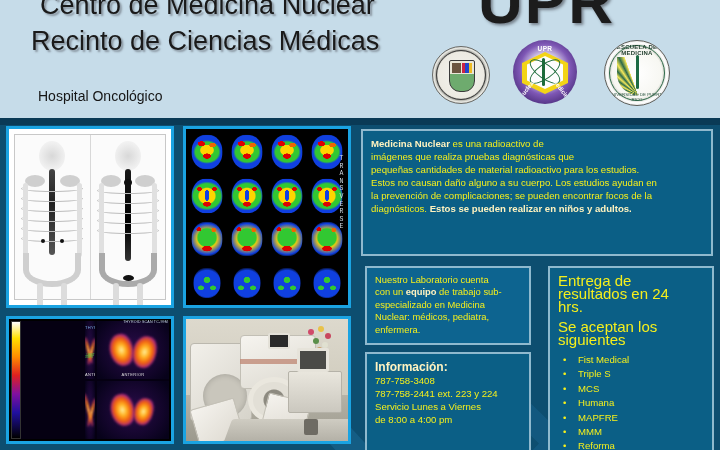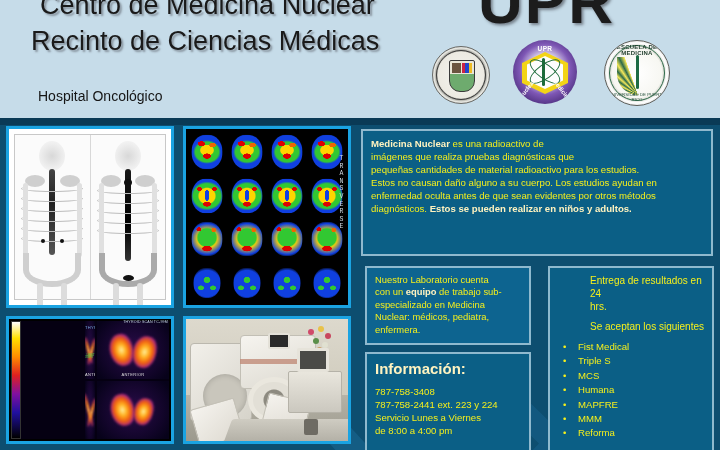--- a/index.html
+++ b/index.html
@@ -243,25 +243,25 @@
   }
   #panel-main { left:361px; top:129px; width:352px; height:127px; }
   #panel-main .ln { font-size:9.6px; line-height:13.1px; white-space:nowrap; color:#f5ef1c; }
   #panel-main b { color:#fff3c0; }
 
   #panel-lab { left:365px; top:266px; width:166px; height:79px; background:#0d6490; }
   #panel-lab .ln { font-size:9.4px; line-height:12.4px; color:#f5ef1c; white-space:nowrap; }
   #panel-lab b { color:#fff3c0; }
 
   #panel-info { left:365px; top:352px; width:166px; height:98px; border-bottom:none; }
-  #panel-info .hd { font-size:15px; font-weight:bold; color:#fff3c0; margin-bottom:8px; }
+  #panel-info .hd { font-size:12px; font-weight:bold; color:#fff3c0; }
   #panel-info .ln { font-size:9.6px; line-height:13px; color:#f5ef1c; white-space:nowrap; }
 
   #panel-plans { left:548px; top:266px; width:166px; height:184px; border-bottom:none; }
-  #panel-plans .ln { font-size:10px; line-height:13px; color:#f5ef1c;margin-left:32px; }
+  #panel-plans .ln { font-size:15px; line-height:13px; color:#f5ef1c; }
   #panel-plans ul { list-style:none; margin-top:7px; }
   #panel-plans li { font-size:9.6px; line-height:14.4px; color:#f5ef1c; padding-left:20px; position:relative; }
   #panel-plans li:before { content:"\2022"; position:absolute; left:5px; color:#f5ef1c; }
   .sp { height:7px; }
 </style>
 </head>
 <body>
 
 <div id="poster">
 
@@ -416,21 +416,21 @@
       <div class="scr"></div>
     </div>
     <div class="trash"></div>
   </div>
 
   <div class="panel" id="panel-main">
     <div class="ln"><b>Medicina Nuclear</b><span> es una radioactivo de</span></div>
     <div class="ln">imágenes que realiza pruebas diagnósticas que</div>
     <div class="ln">pequeñas cantidades de material  radioactivo para los estudios.</div>
     <div class="ln">Estos no causan daño alguno a su cuerpo. Los estudios ayudan en</div>
-    <div class="ln">enfermedad oculta antes de que sean evidentes por otros métodos</div>
+    <div class="ln">la prevención de complicaciones; se pueden encontrar focos de la</div>
     <div class="ln"><span>diagnósticos.  </span><b>Estos</b><b> se pueden realizar en niños y adultos.</b></div>
   </div>
 
   <div class="panel" id="panel-lab">
     <div class="ln">Nuestro Laboratorio cuenta</div>
     <div class="ln"><span>con un </span><b>equipo</b><span> de trabajo sub-</span></div>
     <div class="ln">especializado en Medicina</div>
     <div class="ln">Nuclear: médicos, pediatra,</div>
     <div class="ln">enfermera.</div>
   </div>

